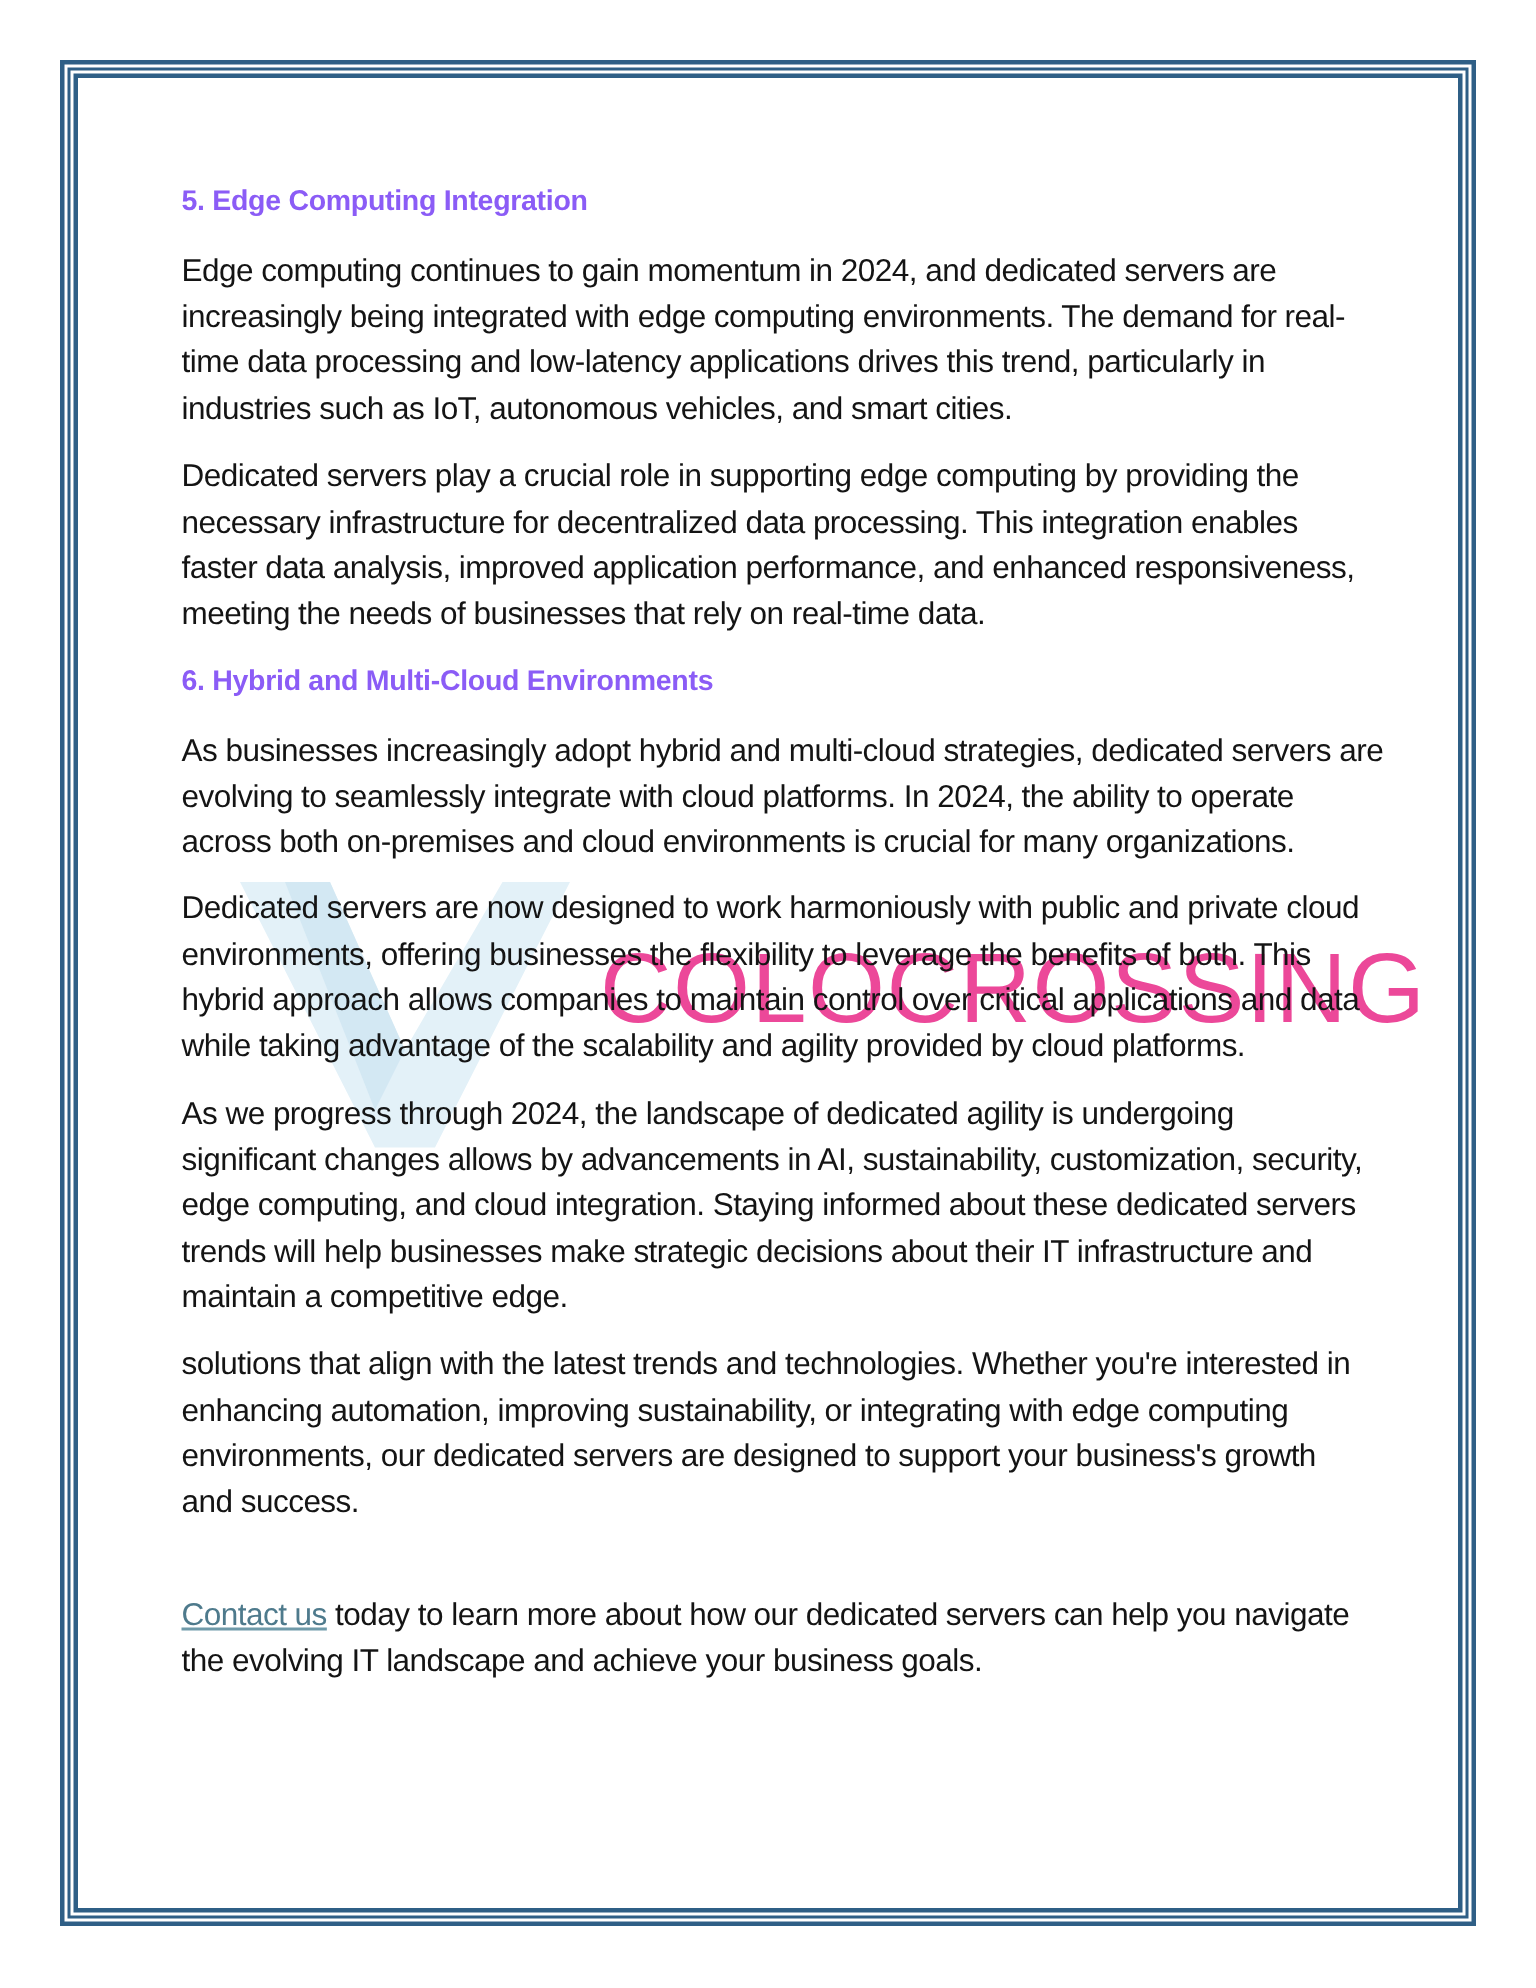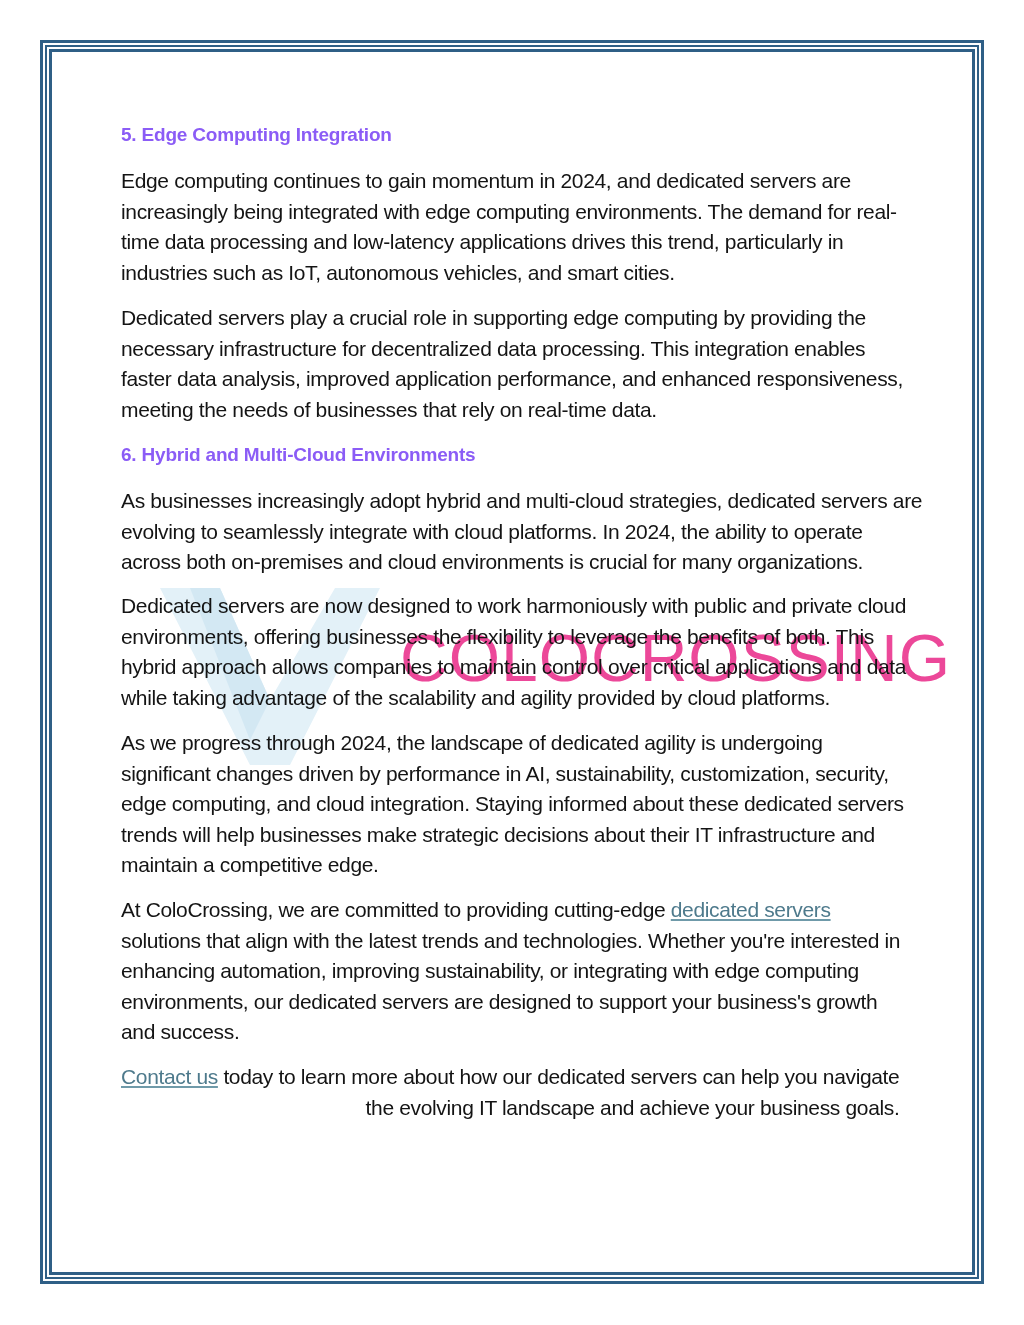--- a/index.html
+++ b/index.html
@@ -38,21 +38,21 @@
     white-space: nowrap;
   }
   .h5 { position: absolute; top: 0; }
   .p1 { position: absolute; top: 46px; }
   .p2 { position: absolute; top: 183px; }
   .h6 { position: absolute; top: 320px; }
   .p3 { position: absolute; top: 366px; }
   .p4 { position: absolute; top: 471px; }
   .p5 { position: absolute; top: 608px; }
   .p6 { position: absolute; top: 775px; }
-  .p7 { position: absolute; top: 942px; text-align: right; }
+  .p7 { position: absolute; top: 942px; }
   a.link { color: #4e7a8c; text-decoration: underline; text-decoration-color: #6f9aa9; }
   .line { display: block; }
 </style>
 </head>
 <body>
 
 <div class="frame-outer"></div>
 <div class="frame-mid"></div>
 <div class="frame-inner"></div>
 
@@ -92,28 +92,27 @@
 
   <p class="p4">
     <span class="line">Dedicated servers are now designed to work harmoniously with public and private cloud</span>
     <span class="line">environments, offering businesses the flexibility to leverage the benefits of both. This</span>
     <span class="line">hybrid approach allows companies to maintain control over critical applications and data</span>
     <span class="line">while taking advantage of the scalability and agility provided by cloud platforms.</span>
   </p>
 
   <p class="p5">
     <span class="line">As we progress through 2024, the landscape of dedicated agility is undergoing</span>
-    <span class="line">significant changes driven by performance in AI, sustainability, customization, security,</span>
+    <span class="line">significant changes allows by advancements in AI, sustainability, customization, security,</span>
     <span class="line">edge computing, and cloud integration. Staying informed about these dedicated servers</span>
     <span class="line">trends will help businesses make strategic decisions about their IT infrastructure and</span>
     <span class="line">maintain a competitive edge.</span>
   </p>
 
   <p class="p6">
-    <span class="line"><span>At ColoCrossing, we are committed to providing cutting-edge </span><a class="link" href="#">dedicated servers</a></span>
     <span class="line">solutions that align with the latest trends and technologies. Whether you're interested in</span>
     <span class="line">enhancing automation, improving sustainability, or integrating with edge computing</span>
     <span class="line">environments, our dedicated servers are designed to support your business's growth</span>
     <span class="line">and success.</span>
   </p>
 
   <p class="p7">
     <span class="line"><a class="link" href="#">Contact us</a><span> today to learn more about how our dedicated servers can help you navigate</span></span>
     <span class="line">the evolving IT landscape and achieve your business goals.</span>
   </p>

